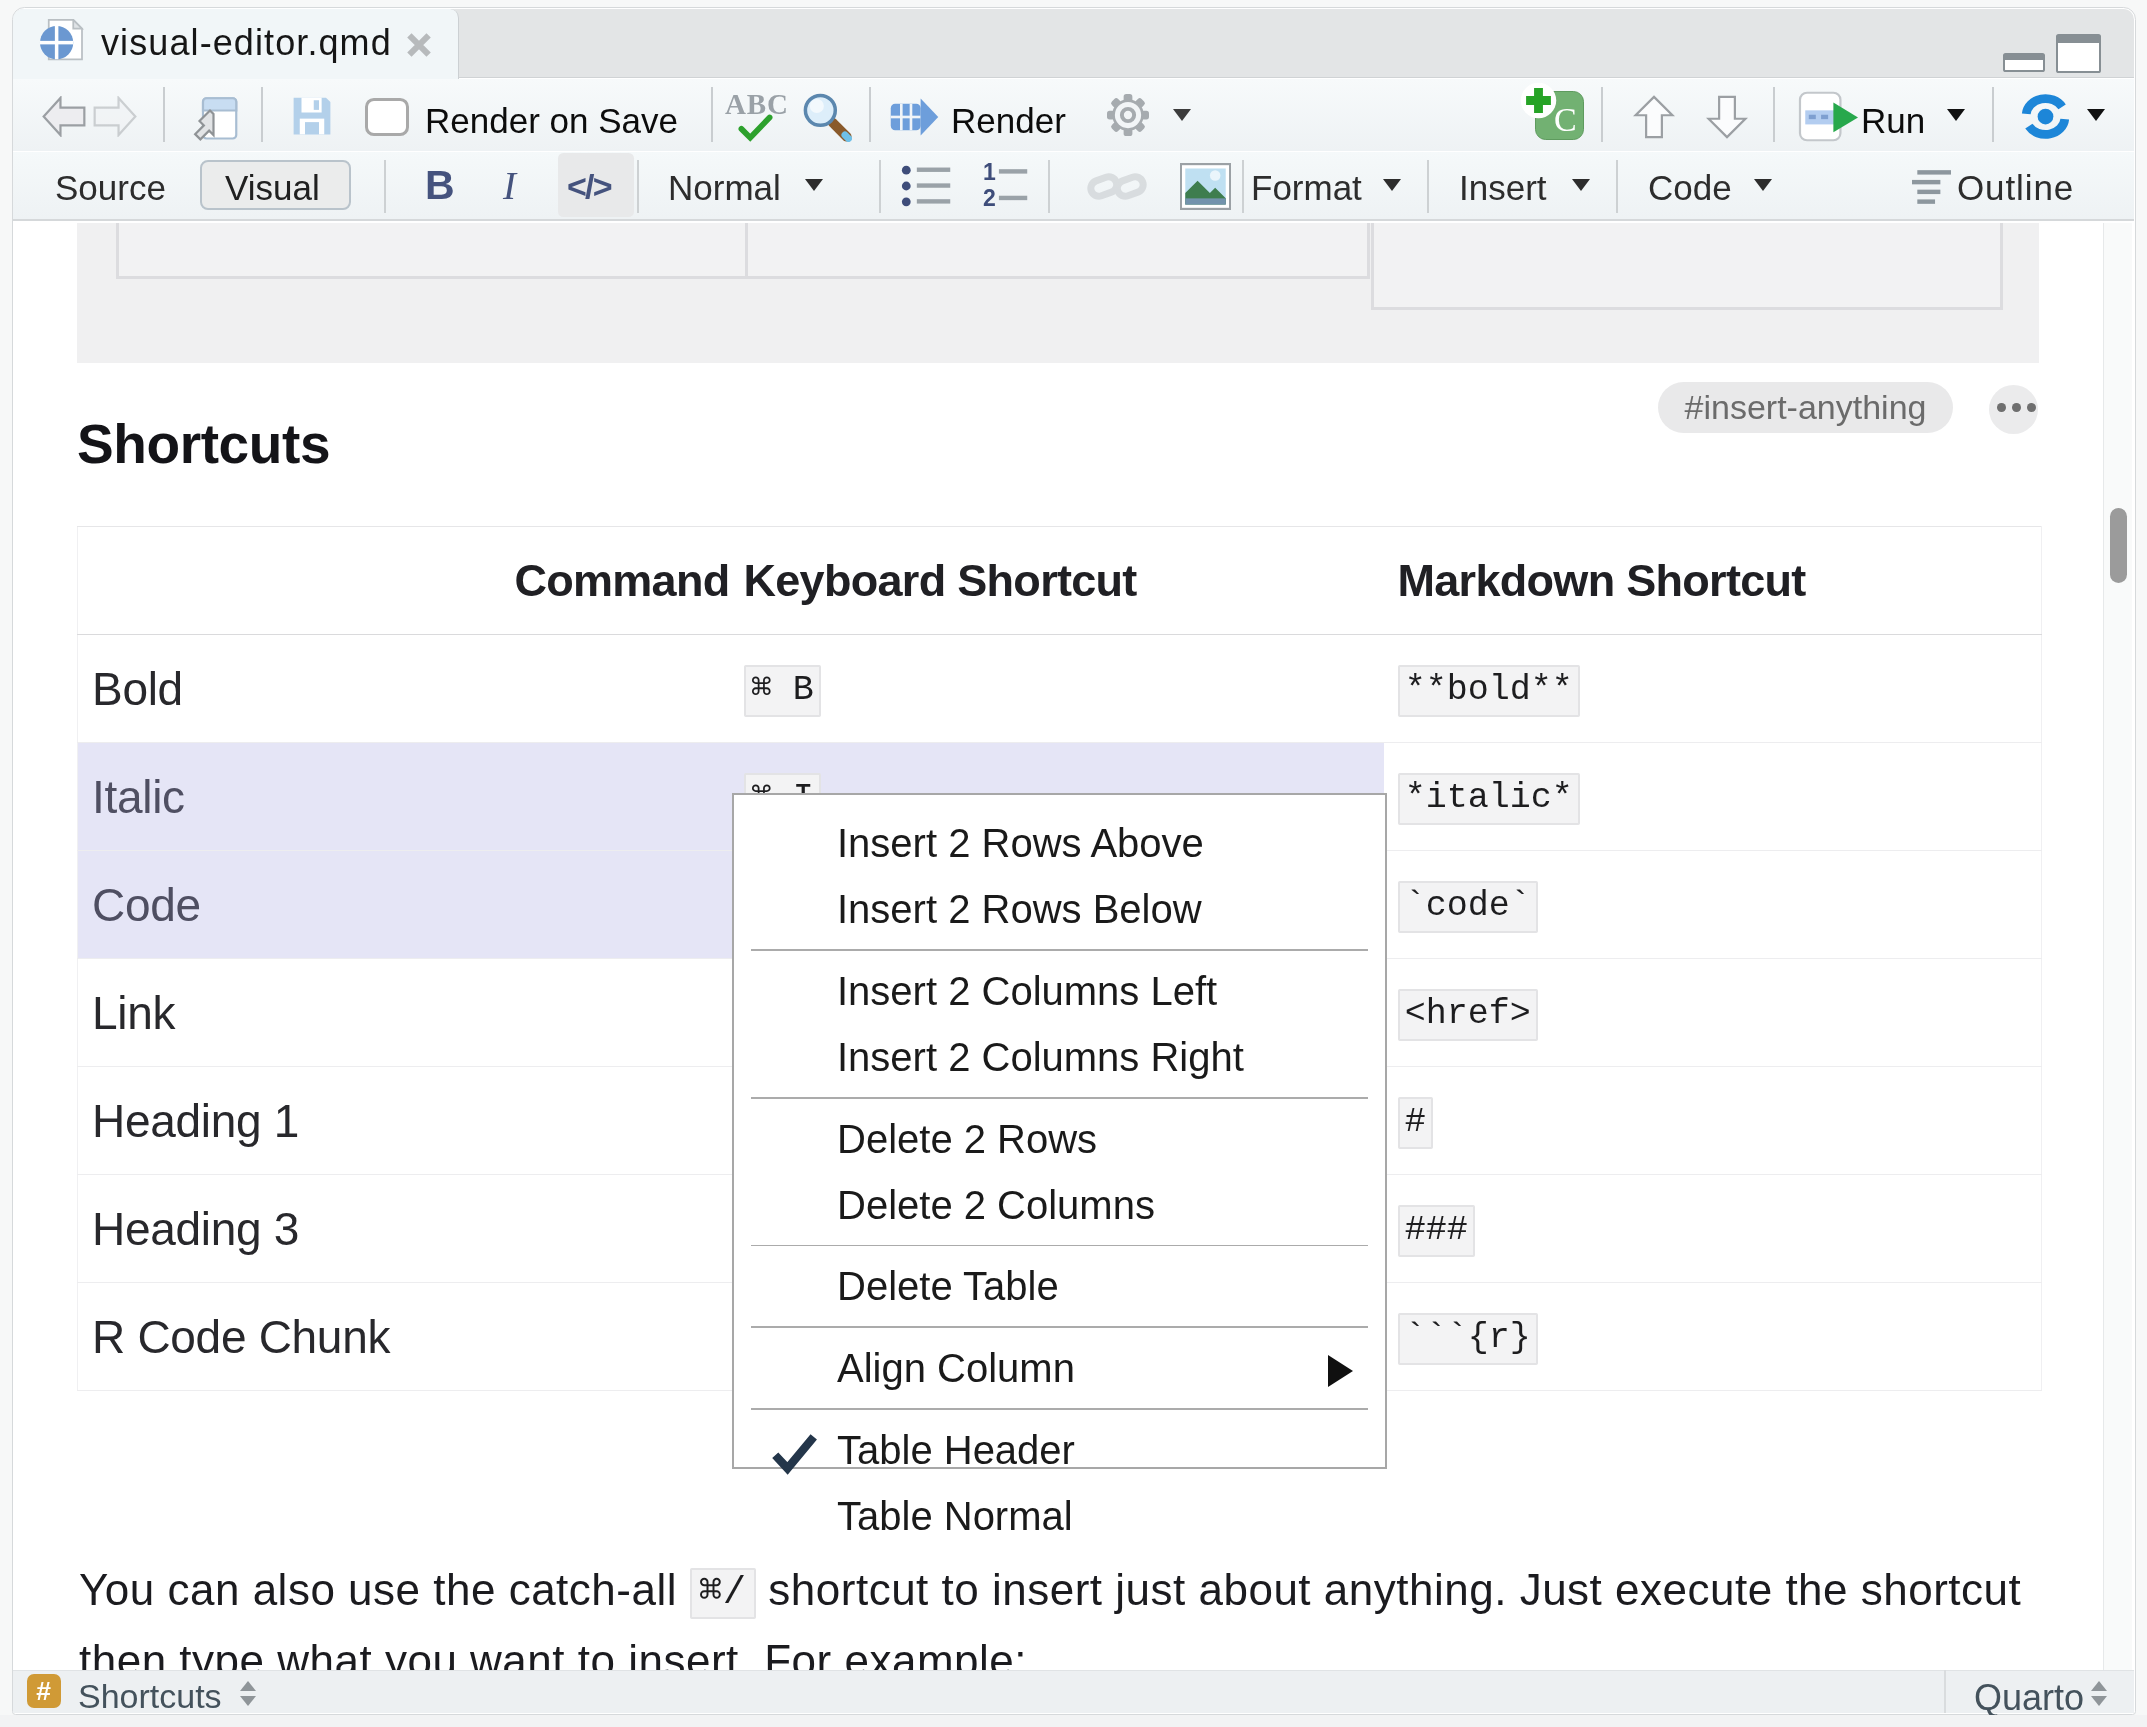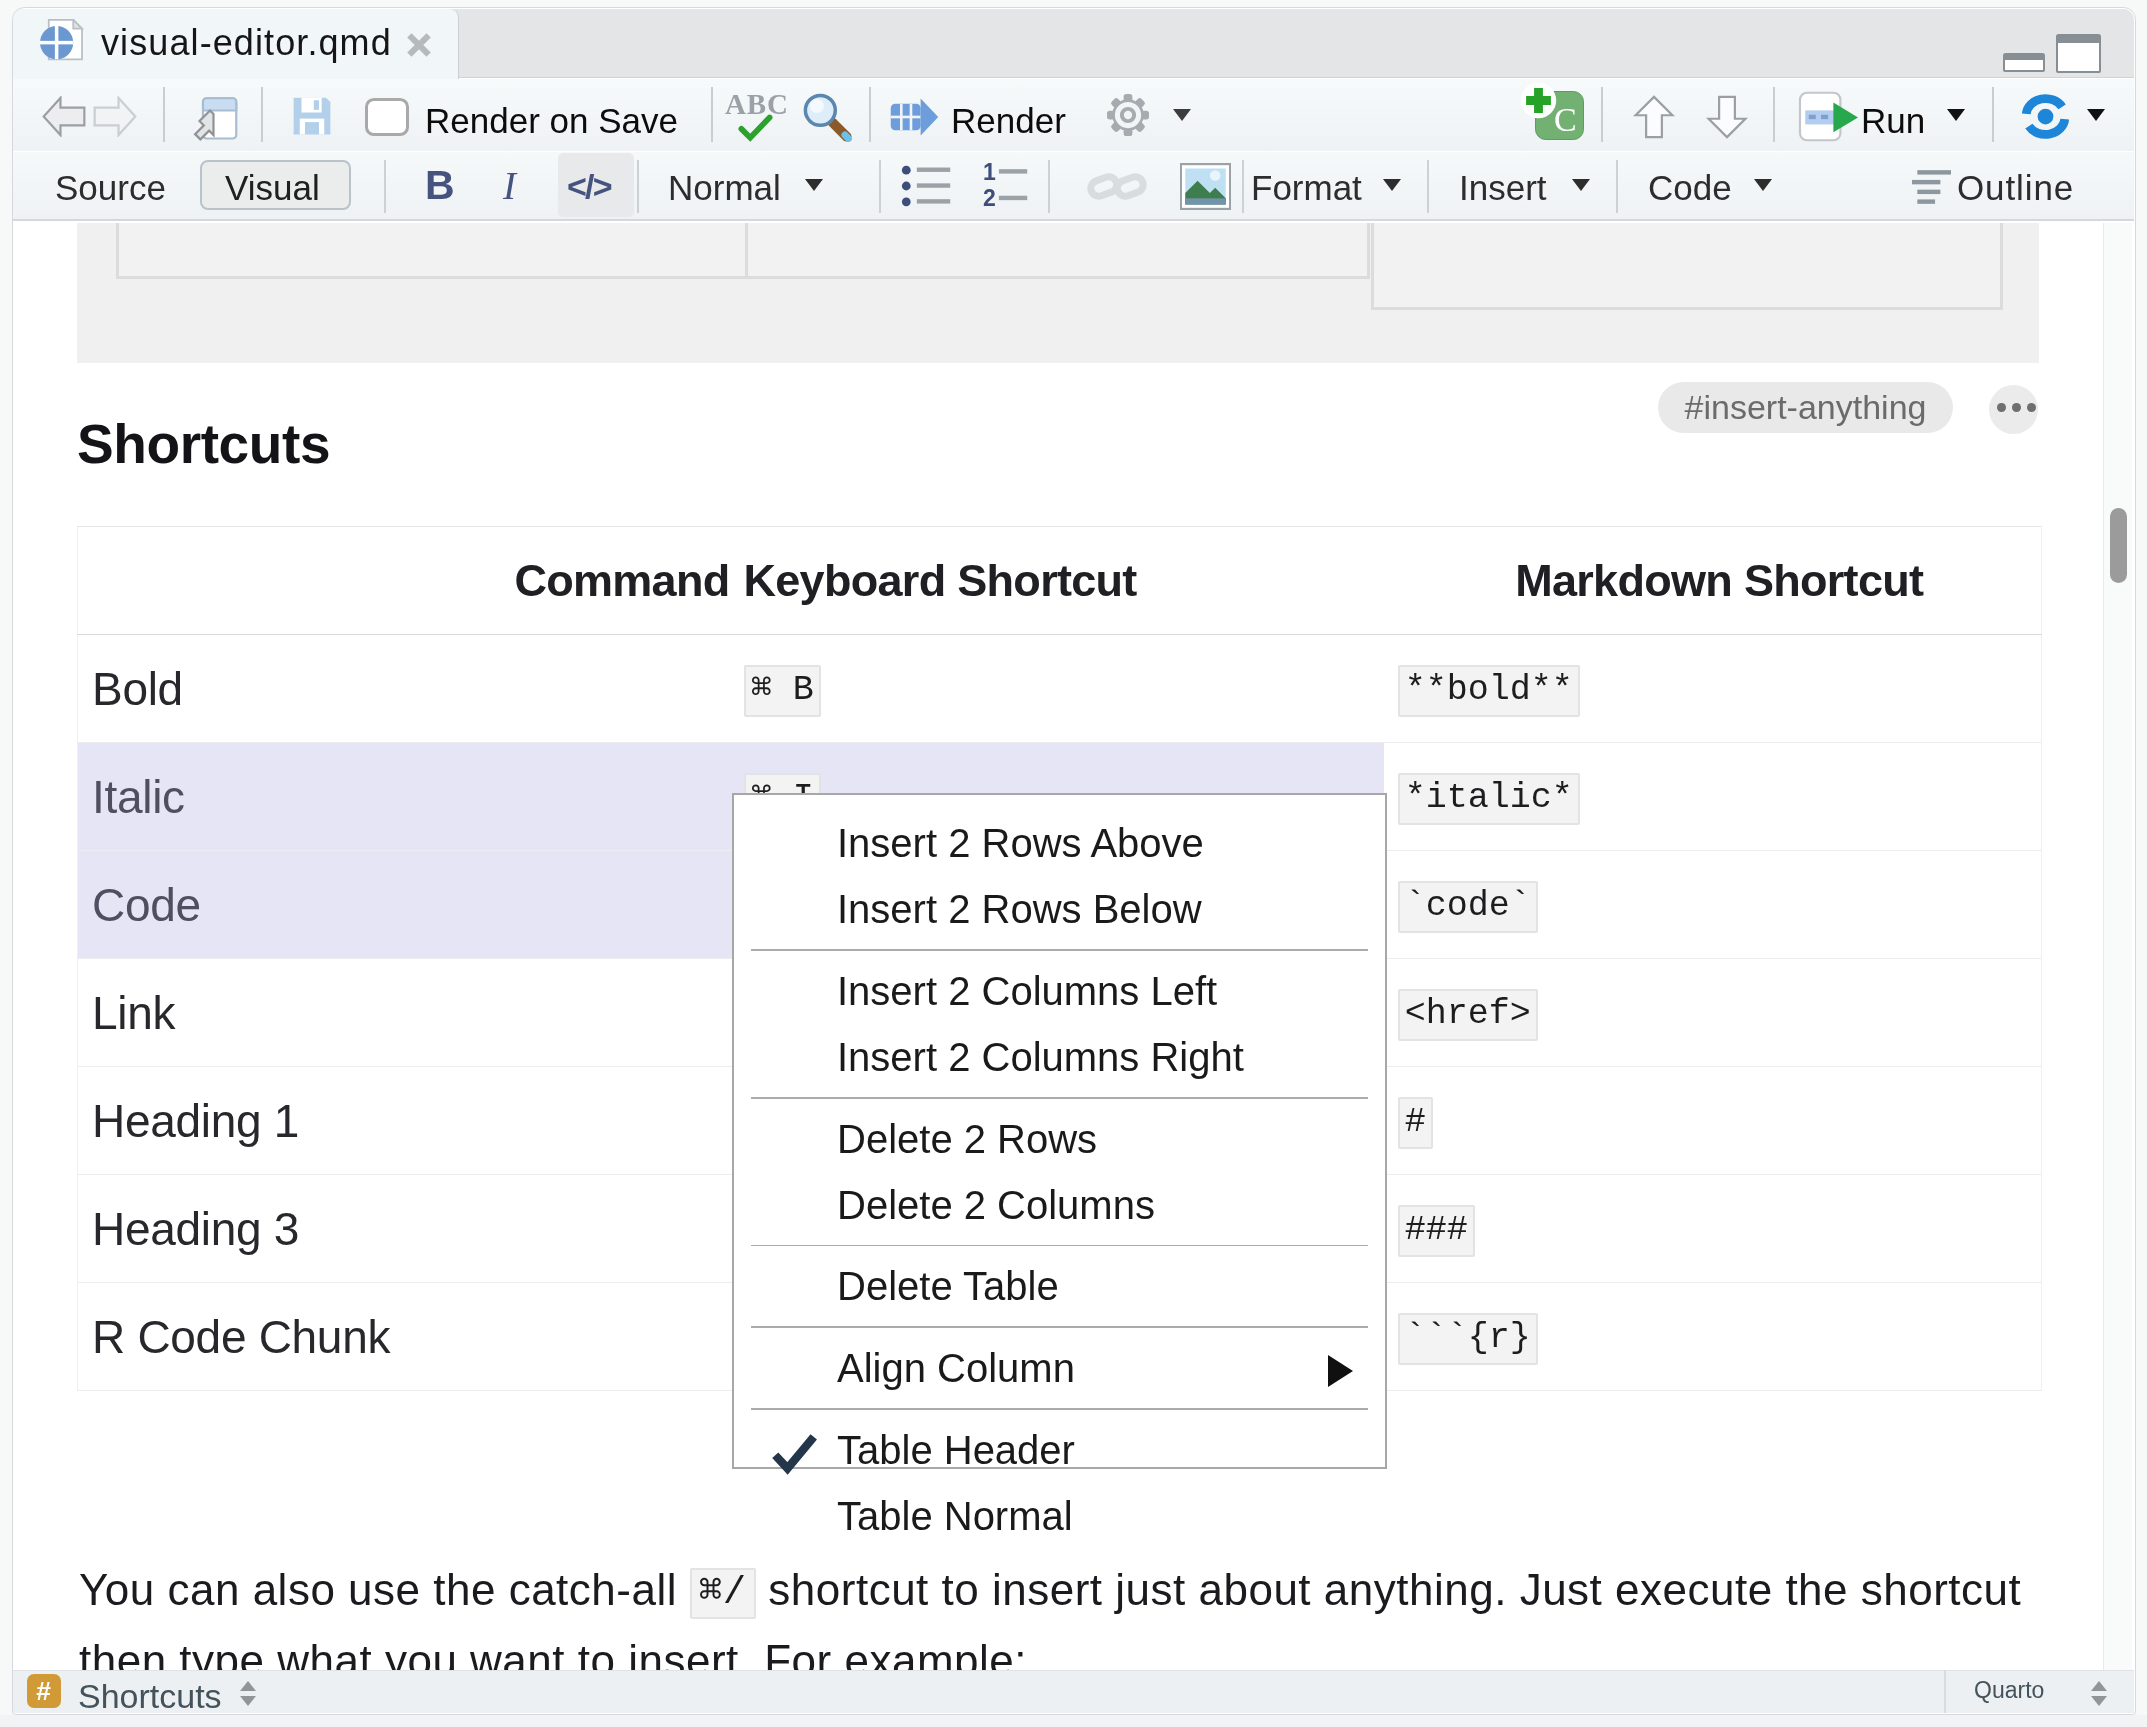--- a/index.html
+++ b/index.html
@@ -221,21 +221,21 @@
 <table class="abs" style="left:77px;top:526px;width:1964px;border-collapse:collapse;table-layout:fixed" cellspacing="0">
 <colgroup>
       <col style="width:652px">
       <col style="width:654px">
       <col style="width:658px">
     </colgroup>
 <tbody>
       <tr style="height:108px">
  <th style="border-top:1.8px solid #e6e6e8;border-bottom:1.8px solid #dadadc;border-left:1.8px solid #f0f0f2;text-align:right;padding-left:14px;font-size:45px;letter-spacing:-0.7px;color:#202024">Command</th>
  <th style="border-top:1.8px solid #e6e6e8;border-bottom:1.8px solid #dadadc;text-align:left;padding-left:14px;font-size:45px;letter-spacing:-0.7px;color:#202024">Keyboard Shortcut</th>
- <th style="border-top:1.8px solid #e6e6e8;border-bottom:1.8px solid #dadadc;border-right:1.8px solid #f0f0f2;text-align:center;padding-left:14px;font-size:45px;letter-spacing:-0.7px;color:#202024">Markdown Shortcut</th>
+ <th style="border-top:1.8px solid #e6e6e8;border-bottom:1.8px solid #dadadc;border-right:1.8px solid #f0f0f2;text-align:left;padding-left:14px;font-size:45px;letter-spacing:-0.7px;color:#202024">Markdown Shortcut</th>
 </tr>
 <tr style="height:108px">
  <td class="c1">Bold</td>
  <td class="c2"><kbd>⌘ B</kbd></td>
  <td class="c3"><kbd>**bold**</kbd></td>
 </tr>
 <tr style="height:108px">
  <td class="c1 hl">Italic</td>
  <td class="c2 hl"><kbd>⌘ I</kbd></td>
  <td class="c3"><kbd>*italic*</kbd></td>
@@ -295,18 +295,18 @@
 
 <div class="abs" style="left:2103px;top:223px;width:29px;height:1447px;background:#f9fafa;border-left:1.8px solid #e7e9ea"></div>
 <div class="abs" style="left:2110px;top:508px;width:17px;height:75px;background:#9b9b9b;border-radius:8.8px"></div>
 
 <div class="abs" style="left:13.2px;top:1670px;width:2121px;height:43px;background:#edf0f2;border-top:1.8px solid #e0e3e5"></div>
 <div class="abs" style="left:26.5px;top:1674px;width:34px;height:34px;background:#d09a36;border-radius:7px;text-align:center;line-height:34px;font-size:26.5px;font-weight:bold;color:#ffffff">#</div>
 <div class="abs" style="left:78px;top:1677px;font-size:34px;color:#44525c">Shortcuts</div>
 <div class="abs" style="left:240px;top:1681px;width:0;height:0;border-left:8.8px solid transparent;border-right:8.8px solid transparent;border-bottom:10.6px solid #8f9599"></div>
 <div class="abs" style="left:240px;top:1696px;width:0;height:0;border-left:8.8px solid transparent;border-right:8.8px solid transparent;border-top:10.6px solid #8f9599"></div>
 <div class="abs" style="left:1944px;top:1670px;width:1.8px;height:43px;background:#d9dcde"></div>
-<div class="abs" style="left:1974px;top:1677px;font-size:23px;color:#44525c">Quarto</div>
+<div class="abs" style="left:1974px;top:1677px;font-size:36px;color:#44525c">Quarto</div>
 <div class="abs" style="left:2091px;top:1681px;width:0;height:0;border-left:8.8px solid transparent;border-right:8.8px solid transparent;border-bottom:10.6px solid #8f9599"></div>
 <div class="abs" style="left:2091px;top:1696px;width:0;height:0;border-left:8.8px solid transparent;border-right:8.8px solid transparent;border-top:10.6px solid #8f9599"></div>
 
 <div class="abs" style="left:0px;top:1715px;width:2147px;height:12.4px;background:#f2f3f4"></div>
 
 
 </body></html>

